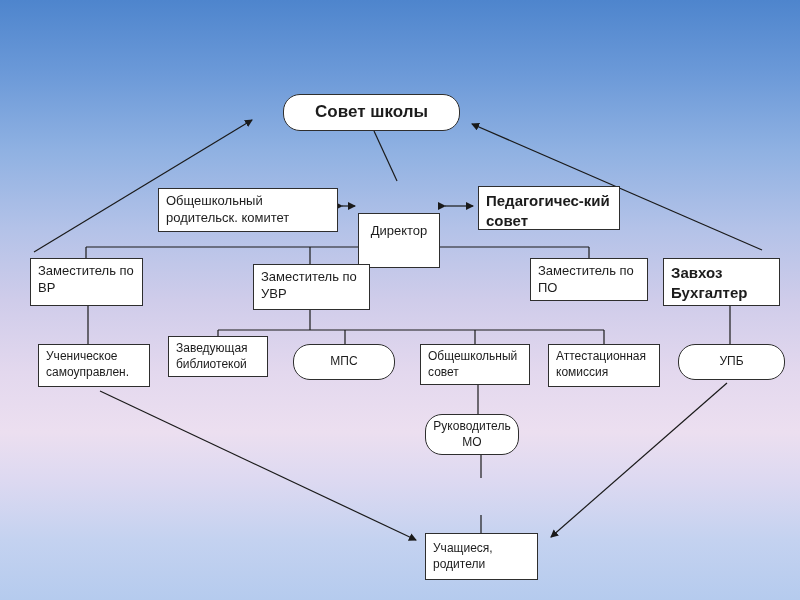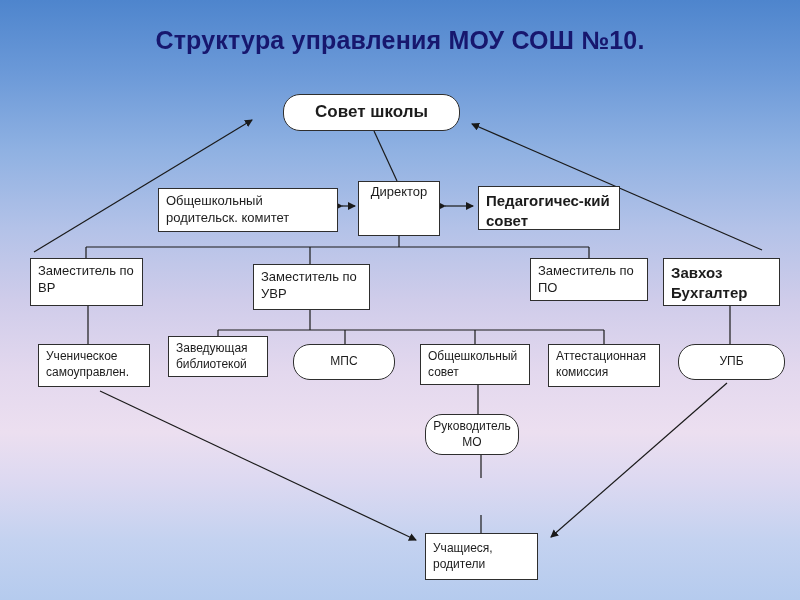--- a/index.html
+++ b/index.html
@@ -18,32 +18,31 @@
   }
   .edges { position:absolute; left:0; top:0; width:800px; height:600px; }
   .edges line { stroke:#1a1a1a; stroke-width:1.2; }
   .node {
     position:absolute; box-sizing:border-box;
     background:#ffffff; border:1px solid #2e2e2e;
     color:#1c1c1c; font-size:13px; line-height:1.3;
     padding:4px 7px;
   }
   .node.center { display:flex; align-items:center; justify-content:center; text-align:center; padding:2px;border-radius:17px; }
-  .node.topcenter { text-align:center; padding-top:2px; }
+  .node.topcenter { text-align:center; padding-top:9px;margin-top:32px; }
   .bold { font-weight:bold; }
   .fs12 { font-size:12px; }
   .fs15 { font-size:15px; }
   .fs17 { font-size:17px; }
 </style>
 </head>
 <body>
 
 <div class="slide">
 
-  <div class="slide-title">Структура управления МОУ СОШ №10.</div>
 
   <svg class="edges" width="800" height="600" viewBox="0 0 800 600">
     <defs>
       <marker id="arrow" markerWidth="9" markerHeight="9" refX="7" refY="4" orient="auto" markerUnits="userSpaceOnUse">
         <path d="M0,0 L8,4 L0,8 z" fill="#1a1a1a"></path>
       </marker>
     </defs>
     <line x1="34" y1="252" x2="252" y2="120" marker-end="url(#arrow)"></line>
     <line x1="762" y1="250" x2="472" y2="124" marker-end="url(#arrow)"></line>
     <line x1="374" y1="131" x2="397" y2="181"></line>

